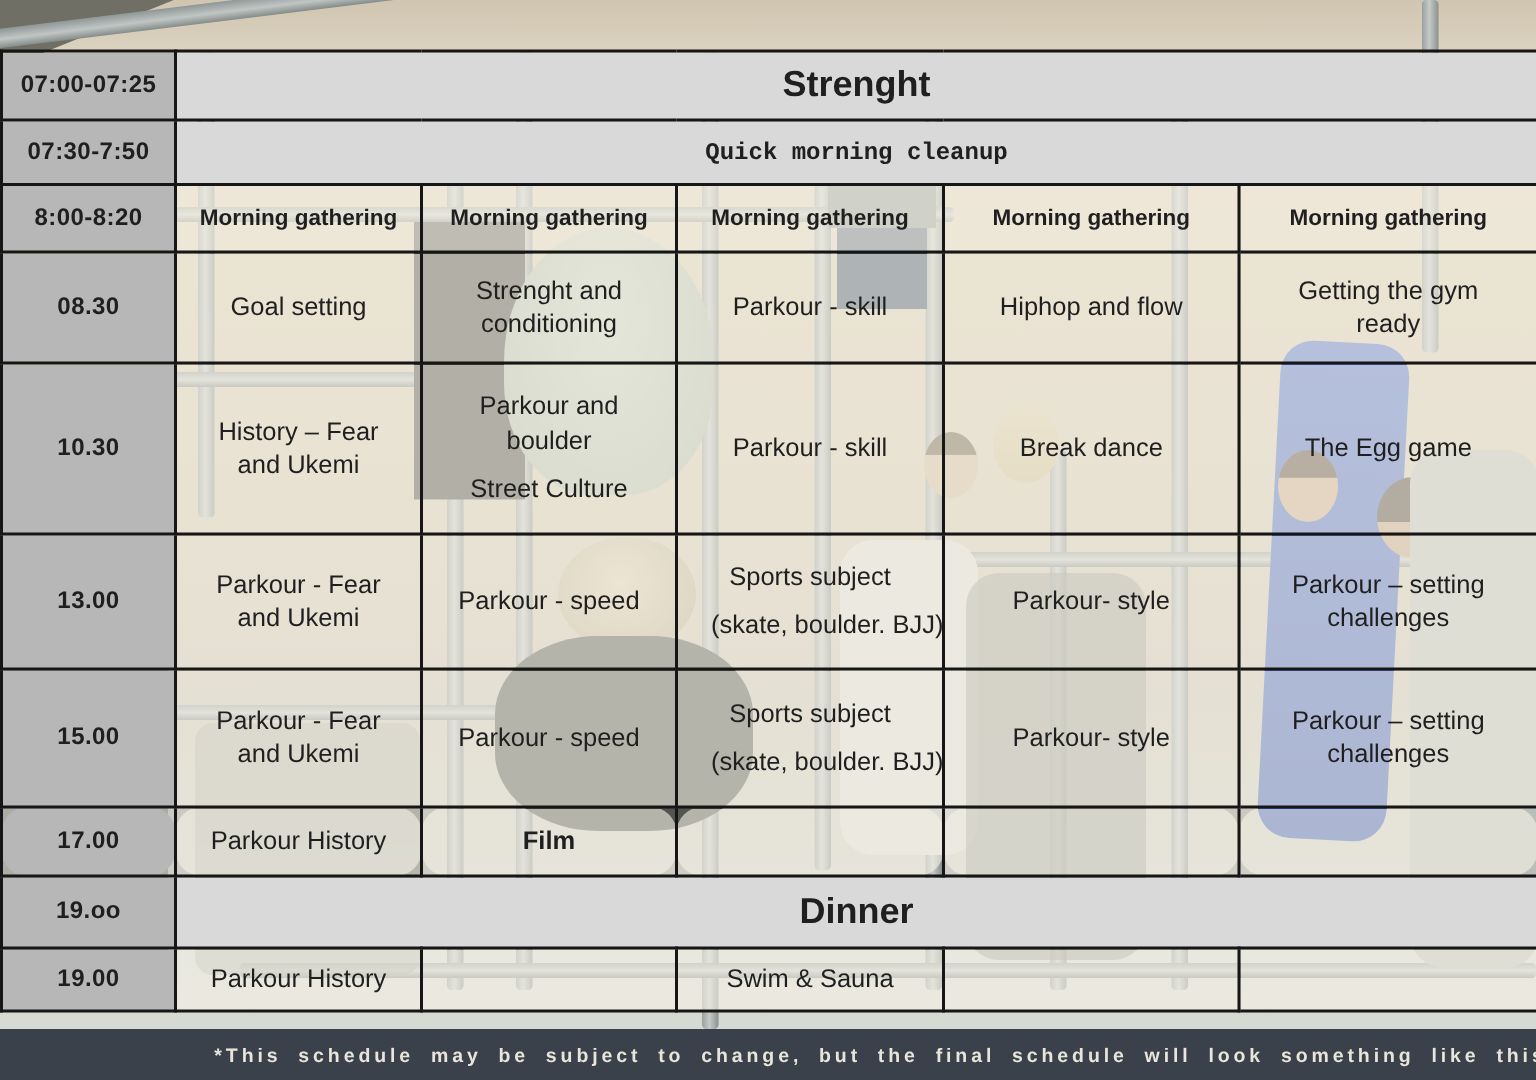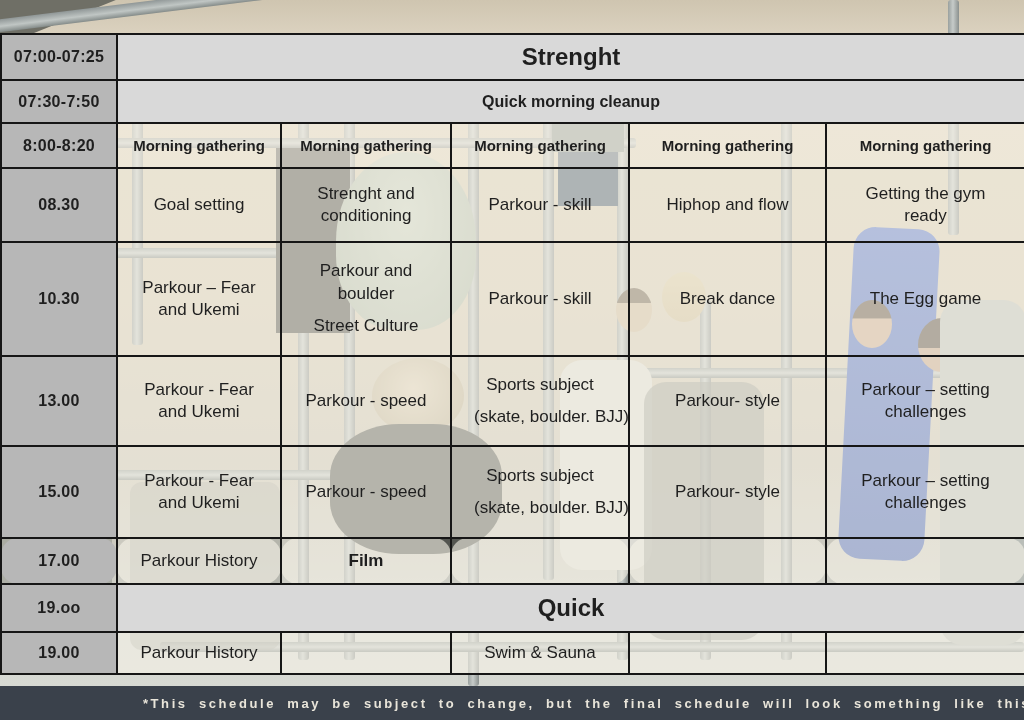--- a/index.html
+++ b/index.html
@@ -65,21 +65,21 @@
   
   table.schedule{
     position:absolute; left:0; top:33px; width:1024px;
     border-collapse:collapse; table-layout:fixed;
   }
   td{border:2px solid #161616; text-align:center; vertical-align:middle;
      padding:2px 6px; overflow:hidden;}
   td.time{background:#b7b7b7; font-weight:bold; font-size:16px; letter-spacing:.3px;}
   td.merged{background:#d9d9d9; font-weight:bold;}
   td.meal{font-size:24px;}
-  td.mid{font-size:16px;}
+  td.mid{font-size:16px;font-family:Liberation Mono, monospace;}
   td.hdr{background:rgba(247,243,232,0.68); font-weight:bold; font-size:15px;}
   td.act{background:rgba(247,243,232,0.60); font-size:17px; line-height:1.32;}
   td.act.bold{font-weight:bold;}
   .narrow{max-width:130px; margin:0 auto;}
   .narrow150{max-width:152px; margin:0 auto;}
   .part{margin-bottom:10px;}
   .nowrap{white-space:nowrap;margin-left:16px;}
   tr.h0 td{height:40px;} tr.h1 td{height:37px;} tr.h2 td{height:39px;margin-top:39px;}
   tr.h3 td{height:68px;} tr.h4 td{height:108px;} tr.h5 td{height:46px;}
   tr.h6 td{height:84px;} tr.h7 td{height:86px;} tr.h8 td{height:40px;border-radius:17px;}
@@ -173,21 +173,21 @@
       <td class="act">Parkour - skill</td>
       <td class="act">Hiphop and flow</td>
       <td class="act">
             <div class="narrow150">Getting the gym ready</div>
           </td>
     </tr>
 
     <tr class="h4">
       <td class="time">10.30</td>
       <td class="act">
-            <div class="narrow">Parkour – Fear and Ukemi</div>
+            <div class="narrow">History – Fear and Ukemi</div>
           </td>
       <td class="act">
         <div class="part narrow">Parkour and boulder</div>
         <div>Street Culture</div>
       </td>
       <td class="act">Parkour - skill</td>
       <td class="act">Break dance</td>
       <td class="act">The Egg game</td>
     </tr>
 
@@ -224,21 +224,21 @@
       <td class="time">17.00</td>
       <td class="act">Parkour History</td>
       <td class="act bold">Film</td>
       <td class="act"></td>
       <td class="act"></td>
       <td class="act"></td>
     </tr>
 
     <tr class="h9">
       <td class="time">19.oo</td>
-      <td class="merged meal" colspan="5">Quick</td>
+      <td class="merged meal" colspan="5">Dinner</td>
     </tr>
 
     <tr class="h10">
       <td class="time">19.00</td>
       <td class="act">Parkour History</td>
       <td class="act"></td>
       <td class="act">Swim &amp; Sauna</td>
       <td class="act"></td>
       <td class="act"></td>
     </tr>

